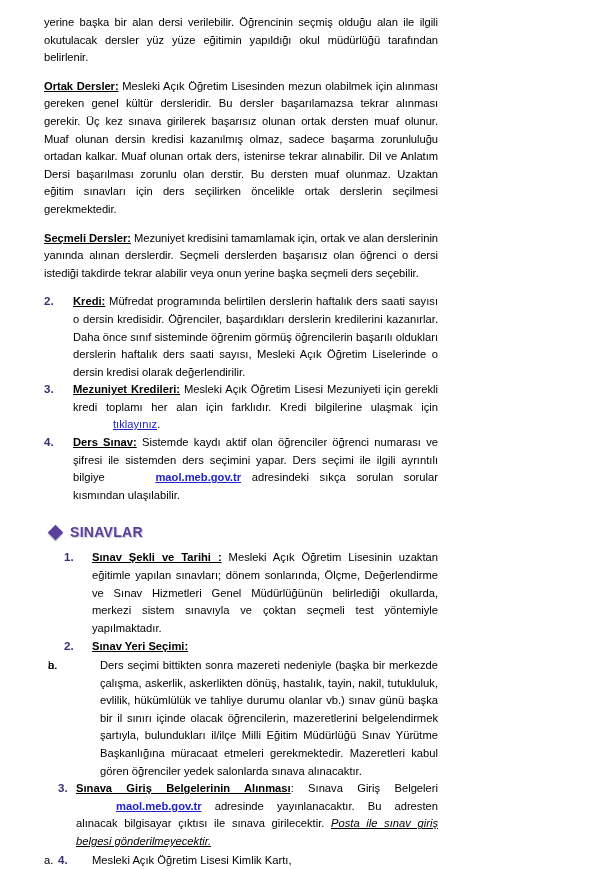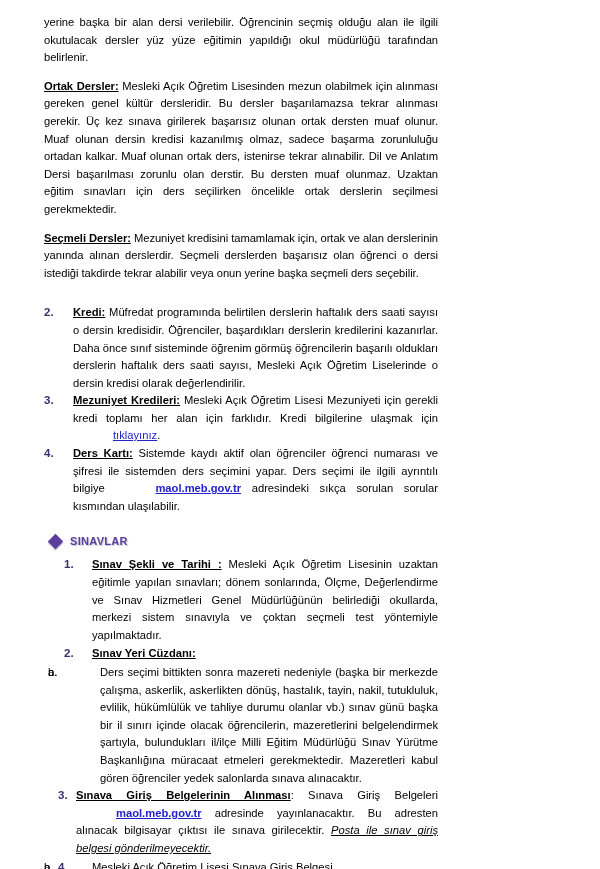--- a/index.html
+++ b/index.html
@@ -24,21 +24,21 @@
   p, div { box-sizing: border-box; }
 
   .para {
     margin: 0 0 11px 0;
     font-size: 11.2px;
     line-height: 17.6px;
     text-align: justify;
     text-justify: inter-word;
     letter-spacing: -0.05px;
   }
-  .para.tight { margin-bottom: 22px; }
+  .para.tight { margin-bottom: 11px; }
   .lead-in {
     font-weight: bold;
     text-decoration: underline;
   }
   .link {
     color: #2222cc;
     text-decoration: underline;
     font-weight: bold;
     padding-left: 40px;
   }
@@ -84,21 +84,21 @@
     width: 11px;
     height: 11px;
     background: #5b3f9d;
     transform: rotate(45deg);
     flex: 0 0 auto;
     box-shadow: 1px 1px 1px rgba(140,140,160,.55);
   }
   .sec-head-text {
     color: #5b3f9d;
     font-weight: bold;
-    font-size: 11px;
+    font-size: 14px;
     letter-spacing: 0.3px;
     text-shadow: 1px 1px 1px rgba(150,150,170,.55);
   }
 
   
   .numlist2 {
     margin: 0;
     padding: 0 0 0 20px;
     list-style: none;
   }
@@ -162,39 +162,39 @@
     <li>
       <span class="marker">2.</span>
       <span class="lead-in">Kredi:</span><span> Müfredat programında belirtilen derslerin haftalık  ders saati sayısı o dersin kredisidir. Öğrenciler, başardıkları  derslerin kredilerini kazanırlar.  Daha  önce sınıf  sisteminde öğrenim görmüş öğrencilerin başarılı oldukları derslerin haftalık  ders saati sayısı, Mesleki Açık Öğretim Liselerinde o dersin kredisi olarak değerlendirilir.</span>
     </li>
     <li>
       <span class="marker">3.</span>
       <span class="lead-in">Mezuniyet Kredileri:</span><span> Mesleki Açık Öğretim Lisesi Mezuniyeti için gerekli kredi toplamı her alan için farklıdır.  Kredi bilgilerine ulaşmak için </span><a class="link thin" href="#">tıklayınız</a><span>.</span>
     </li>
     <li>
       <span class="marker">4.</span>
-      <span class="lead-in">Ders Kartı:</span><span> Sistemde kaydı aktif olan öğrenciler öğrenci numarası  ve şifresi ile sistemden ders seçimini yapar. Ders seçimi ile ilgili ayrıntılı bilgiye </span><a class="link" href="#">maol.meb.gov.tr</a><span> adresindeki sıkça sorulan sorular kısmından ulaşılabilir.</span>
+      <span class="lead-in">Ders Sınav:</span><span> Sistemde kaydı aktif olan öğrenciler öğrenci numarası  ve şifresi ile sistemden ders seçimini yapar. Ders seçimi ile ilgili ayrıntılı bilgiye </span><a class="link" href="#">maol.meb.gov.tr</a><span> adresindeki sıkça sorulan sorular kısmından ulaşılabilir.</span>
     </li>
   </ul>
 
   <div class="sec-head">
     <span class="diamond"></span>
     <span class="sec-head-text">SINAVLAR</span>
   </div>
 
   <ul class="numlist2">
 
     <li>
       <span class="marker">1.</span>
       <span class="lead-in">Sınav  Şekli  ve  Tarihi  :</span><span>  Mesleki  Açık  Öğretim  Lisesinin  uzaktan  eğitimle  yapılan sınavları;  dönem  sonlarında,  Ölçme,  Değerlendirme  ve  Sınav  Hizmetleri  Genel Müdürlüğünün  belirlediği okullarda,  merkezi sistem  sınavıyla  ve çoktan  seçmeli test yöntemiyle yapılmaktadır.</span>
     </li>
 
     <li style="margin-top:1px;">
       <span class="marker">2.</span>
-      <span class="lead-in">Sınav Yeri Cüzdanı:</span>
+      <span class="lead-in">Sınav Yeri Seçimi:</span>
     </li>
   </ul>
 
   <ul class="letterlist" style="margin-top:1px;">
     <li>
       <span class="lmark">a.</span>
     </li>
     <li>
       <span class="lmark">b.</span>
       <span>Ders seçimi bittikten sonra mazereti nedeniyle (başka bir merkezde çalışma, askerlik, askerlikten  dönüş, hastalık,  tayin,  nakil,  tutukluluk,  evlilik,  hükümlülük  ve tahliye durumu olanlar  vb.)  sınav  günü  başka  bir  il  sınırı  içinde  olacak  öğrencilerin,  mazeretlerini belgelendirmek  şartıyla,    bulundukları  il/ilçe  Milli  Eğitim  Müdürlüğü  Sınav  Yürütme Başkanlığına  müracaat  etmeleri  gerekmektedir.  Mazeretleri  kabul  gören  öğrenciler  yedek salonlarda sınava alınacaktır.</span>
@@ -207,20 +207,21 @@
       <span class="lead-in">Sınava Giriş Belgelerinin Alınması</span><span>: Sınava Giriş Belgeleri </span><a class="link" href="#">maol.meb.gov.tr</a><span> adresinde yayınlanacaktır.   Bu adresten alınacak bilgisayar çıktısı ile sınava girilecektir. </span><span class="ital-u">Posta ile sınav giriş belgesi gönderilmeyecektir.</span>
     </li>
     <li style="padding-left:24px;margin-top:1px;">
       <span class="marker">4.</span>
     </li>
   </ul>
 
   <ul class="letterlist indented" style="margin-top:0px;">
     <li>
       <span class="lmark">a.</span>
+      <span>Mesleki Açık Öğretim Lisesi Kimlik Kartı,</span>
     </li>
     <li>
       <span class="lmark">b.</span>
       <span>Mesleki Açık Öğretim Lisesi Sınava Giriş  Belgesi,</span>
     </li>
     <li>
       <span class="lmark">c.</span>
       <span>Nüfus  Cüzdanı, Ehliyet veya Pasaport,</span>
     </li>
   </ul>

